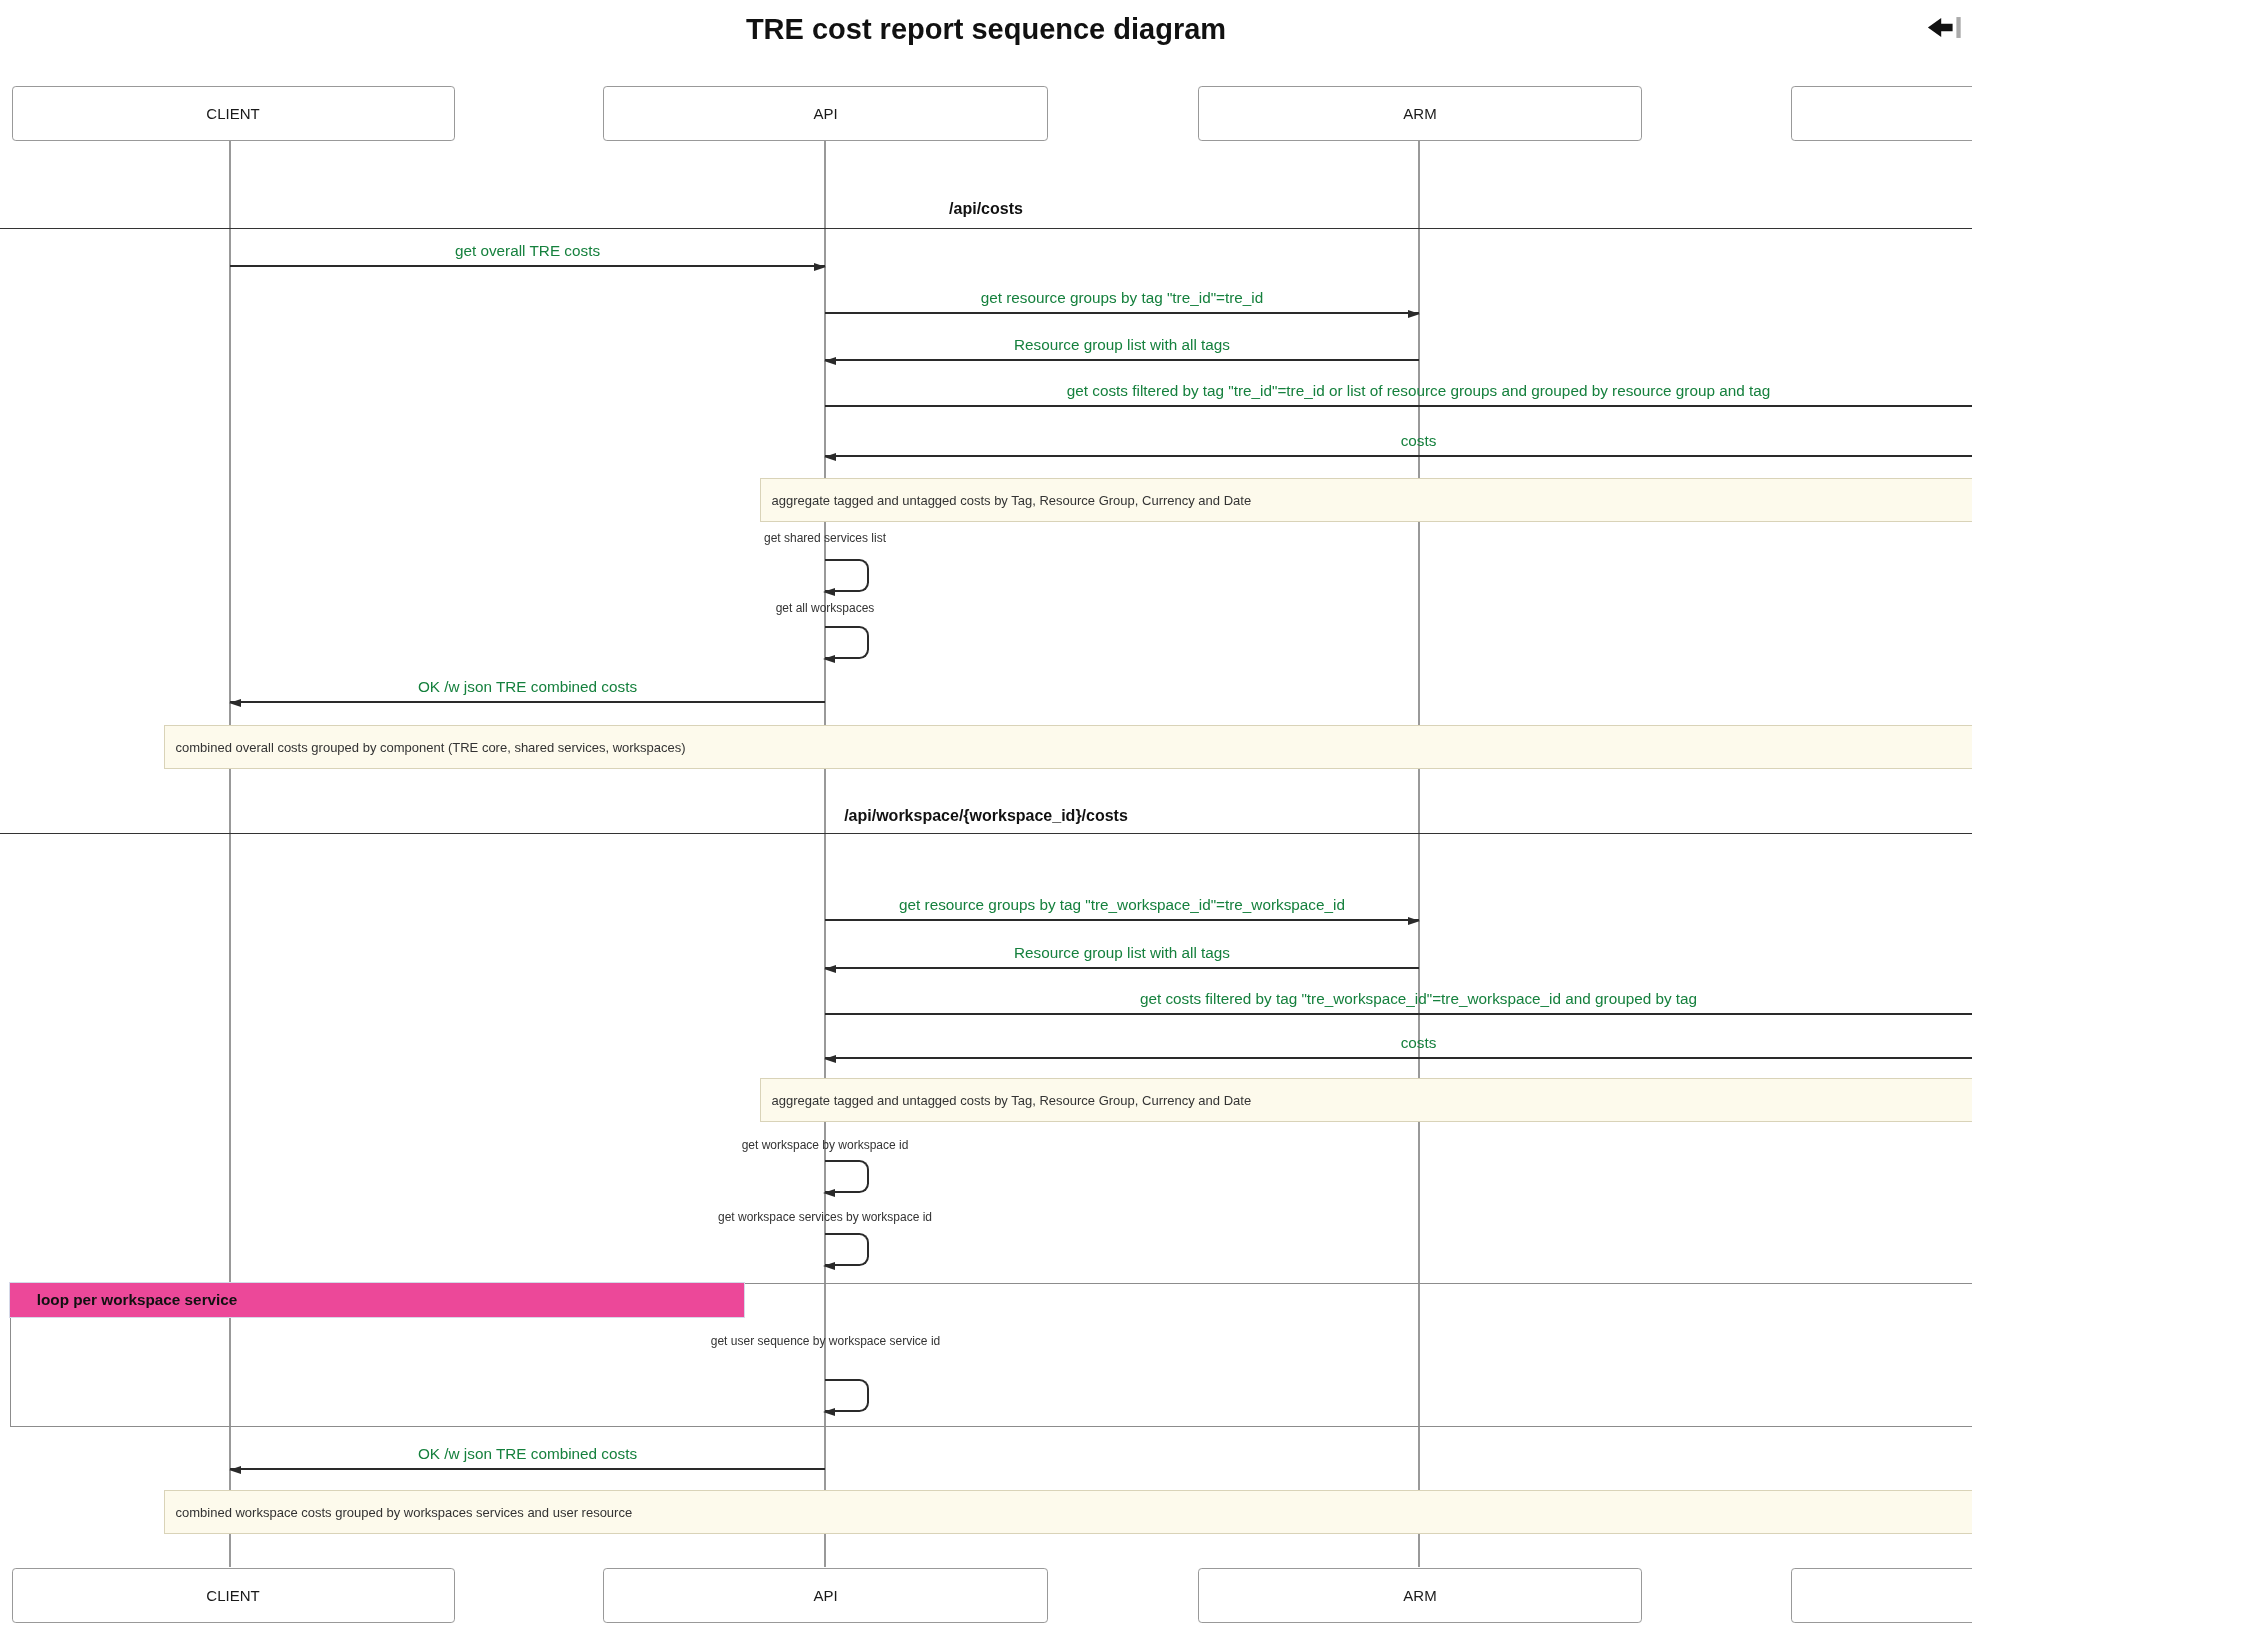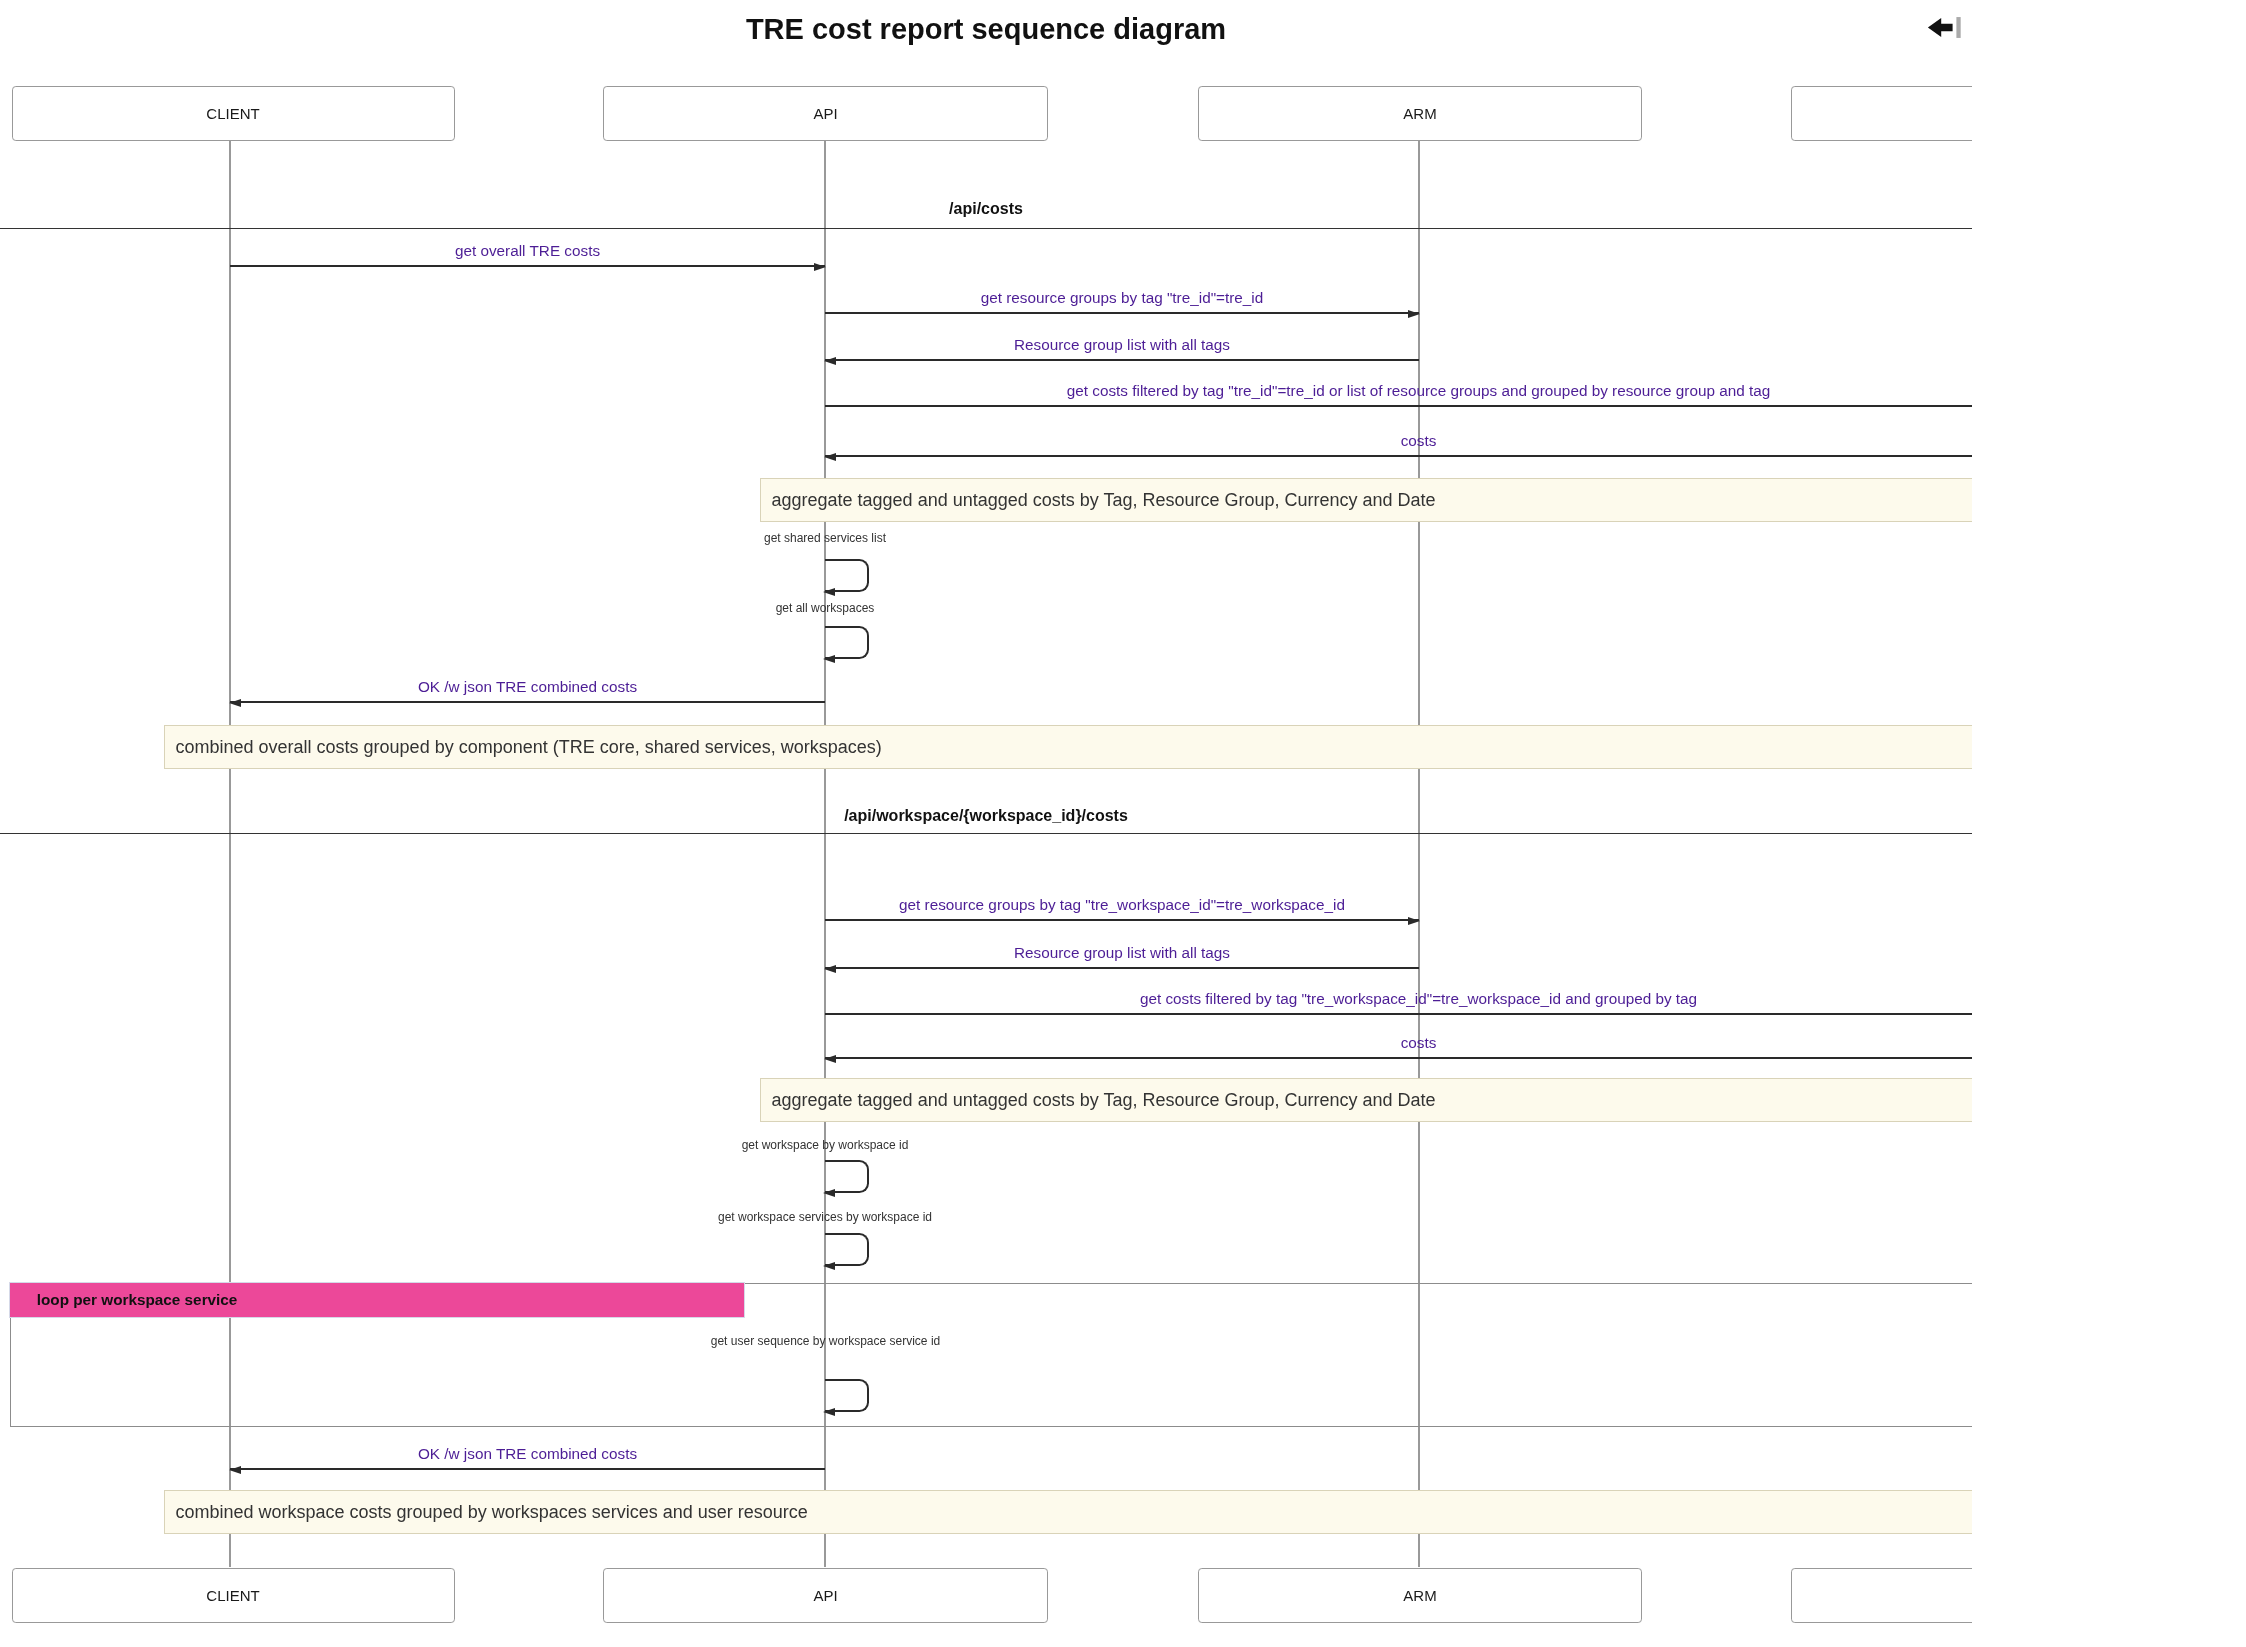--- a/index.html
+++ b/index.html
@@ -17,35 +17,35 @@
 
   .lifeline{position:absolute;width:1.6px;top:141px;height:1426px;background:#999;}
 
   .divider-line{position:absolute;left:0;right:0;height:0;border-top:1.4px solid #333;}
   .divider-label{position:absolute;left:0;right:0;text-align:center;
                  font-weight:bold;font-size:16px;color:#111;height:23px;line-height:23px;}
 
   .msg{position:absolute;height:29px;}
   .msg-line{position:absolute;left:0;right:0;bottom:0;height:0;border-bottom:2.4px solid #2a2a2a;}
   .msg-label{position:absolute;left:0;right:0;bottom:6.7px;text-align:center;
-             font-size:15.3px;color:#4c1d95;white-space:nowrap;}
+             font-size:15.3px;color:#15803d;white-space:nowrap;}
   .head{position:absolute;width:0;height:0;border-top:4.8px solid transparent;
         border-bottom:4.8px solid transparent;}
   .head.r{right:-1px;bottom:-3.8px;border-left:12.4px solid #2a2a2a;}
   .head.l{left:-1px;bottom:-3.8px;border-right:12.4px solid #2a2a2a;}
 
   .self-label{position:absolute;text-align:center;font-size:12px;color:#333;left:586px;width:478px;}
   .self-label.wrap{left:683px;width:285px;white-space:normal;line-height:19px;}
   .self-loop{position:absolute;left:825px;width:44px;height:32.5px;box-sizing:border-box;
              border:2.4px solid #2a2a2a;border-left:none;border-radius:0 9.6px 9.6px 0;}
   .self-loop .head{left:-1.9px;bottom:-6.7px;border-right:12.4px solid #2a2a2a;}
 
   .note{position:absolute;height:44px;background:#fdfaec;border:1px solid #d9d3b8;
         box-sizing:border-box;display:flex;align-items:center;padding-left:10.5px;
-        font-size:18px;color:#333;}
+        font-size:13px;color:#333;}
 
   .loop-box{position:absolute;left:9.6px;top:1283px;width:2227px;height:144px;
             border:1.9px solid #8c8c8c;box-sizing:border-box;}
   .loop-title{position:absolute;left:-1.9px;top:-1.9px;width:736px;height:36px;background:#ec4899;
               border:1px solid #d5d9e8;box-sizing:border-box;font-weight:bold;font-size:15.3px;
               color:#111;line-height:34px;padding-left:27px;}
 </style>
 </head>
 <body>
 

